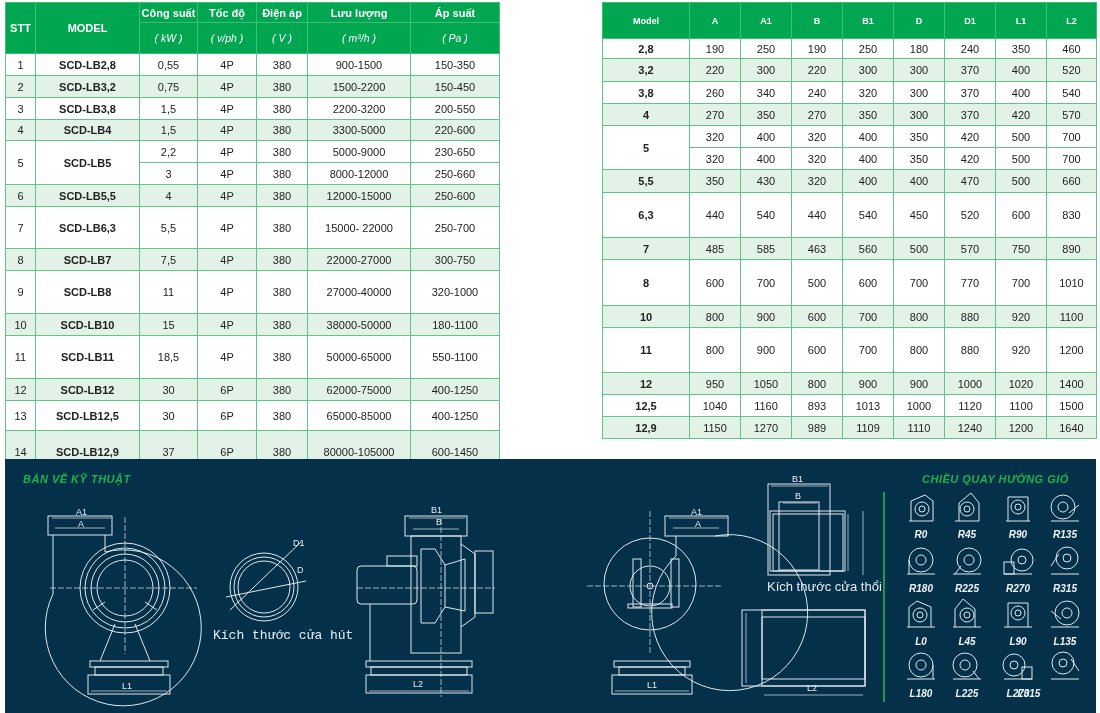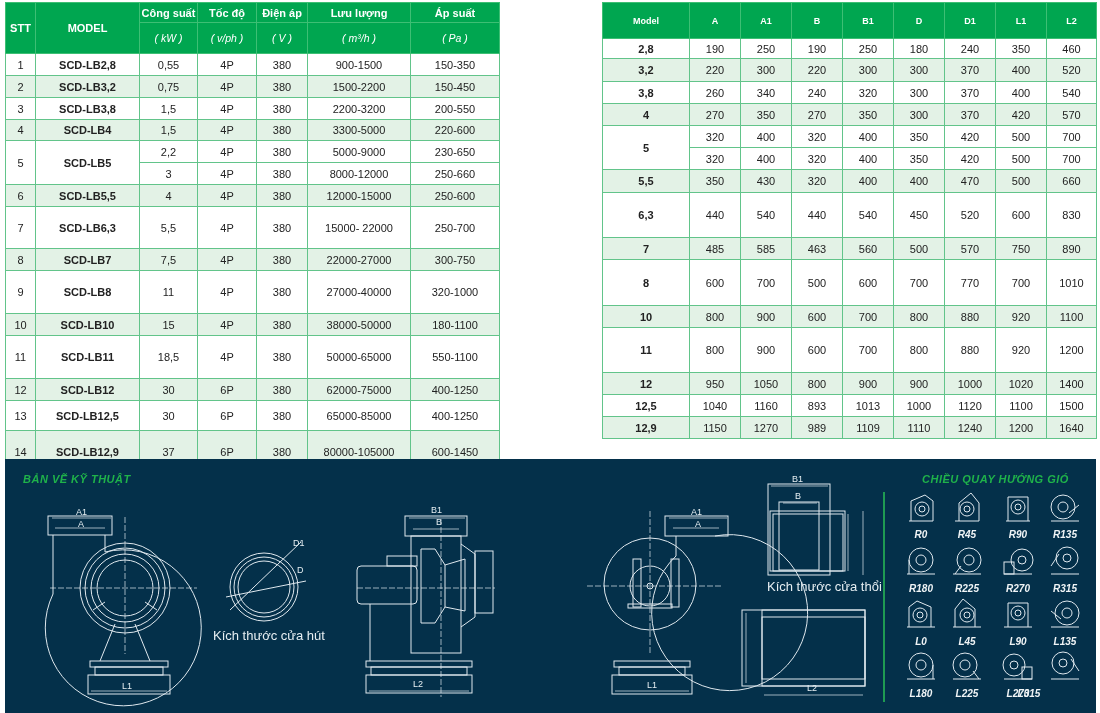--- a/index.html
+++ b/index.html
@@ -488,21 +488,21 @@
   <div class="cap" style="left:426px;top:46px;font-size:9px">B1</div>
   <div class="cap" style="left:431px;top:58px;font-size:9px">B</div>
   <div class="cap" style="left:408px;top:220px;font-size:9px">L2</div>
   <div class="cap" style="left:686px;top:48px;font-size:9px">A1</div>
   <div class="cap" style="left:690px;top:60px;font-size:9px">A</div>
   <div class="cap" style="left:642px;top:221px;font-size:9px">L1</div>
   <div class="cap" style="left:787px;top:15px;font-size:9px">B1</div>
   <div class="cap" style="left:790px;top:32px;font-size:9px">B</div>
   <div class="cap" style="left:802px;top:224px;font-size:9px">L2</div>
 
-  <div class="cap" style="left:208px;top:169px;">Kích thước cửa hút</div>
+  <div class="cap" style="left:208px;top:169px;font-family:Liberation Mono, monospace;">Kích thước cửa hút</div>
   <div class="cap" style="left:762px;top:120px;">Kích thước cửa thổi</div>
 
   <div id="divider"></div>
 
   <div class="panel-title" style="left:917px;top:14px;">CHIỀU QUAY HƯỚNG GIÓ</div>
 
   <div id="dir-grid">
 
     <svg class="dir-icon" style="left:898px;top:32px" viewBox="0 0 36 36" fill="none" stroke="#dfe8ee" stroke-width="1">
         <path d="M6 30 L30 30 M8 30 L8 10 L22 4 L30 10 L30 30"></path>

